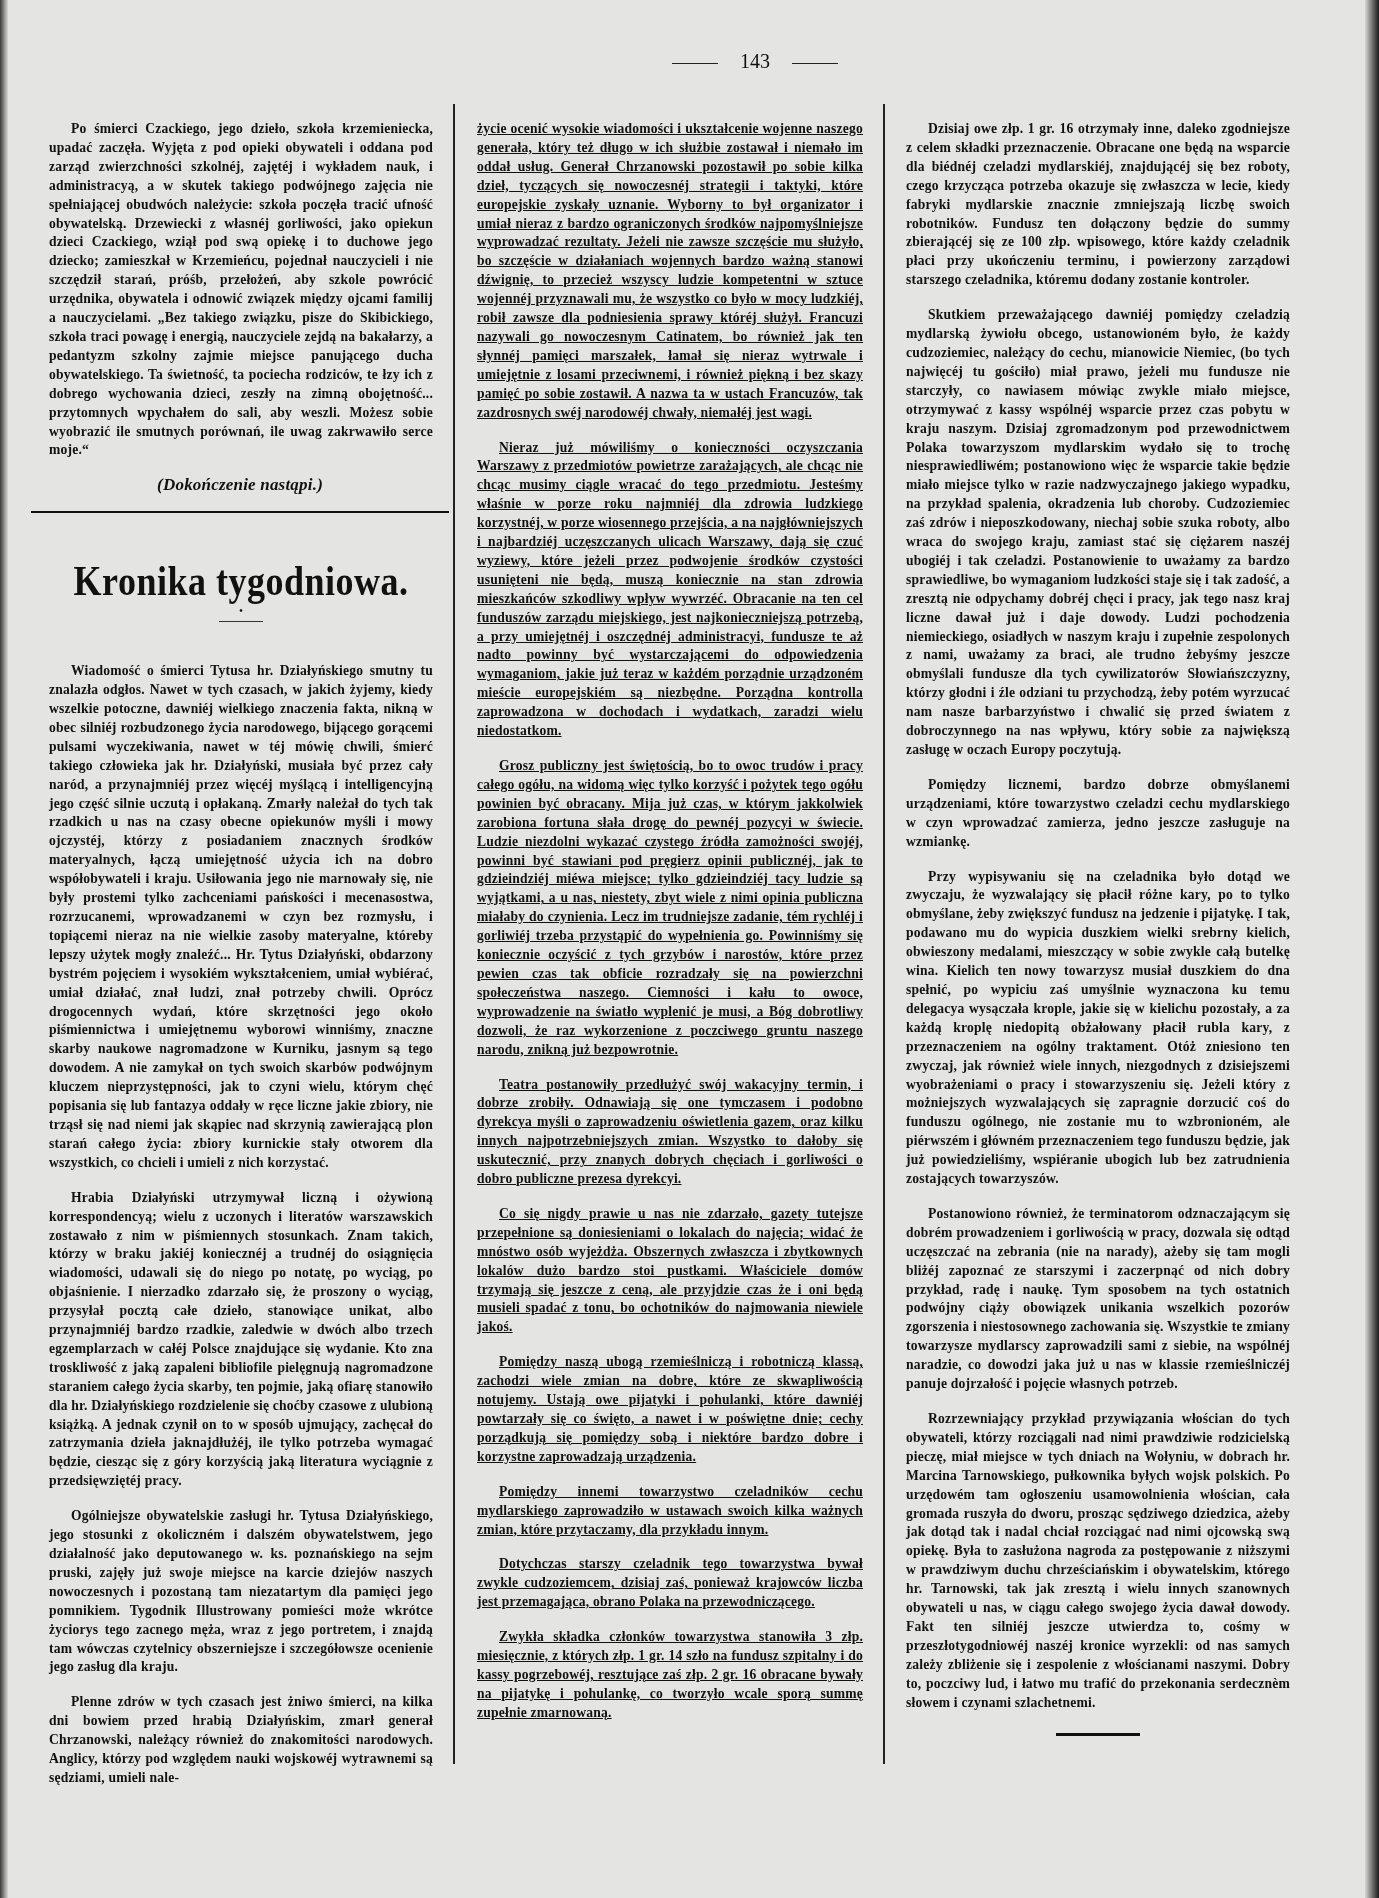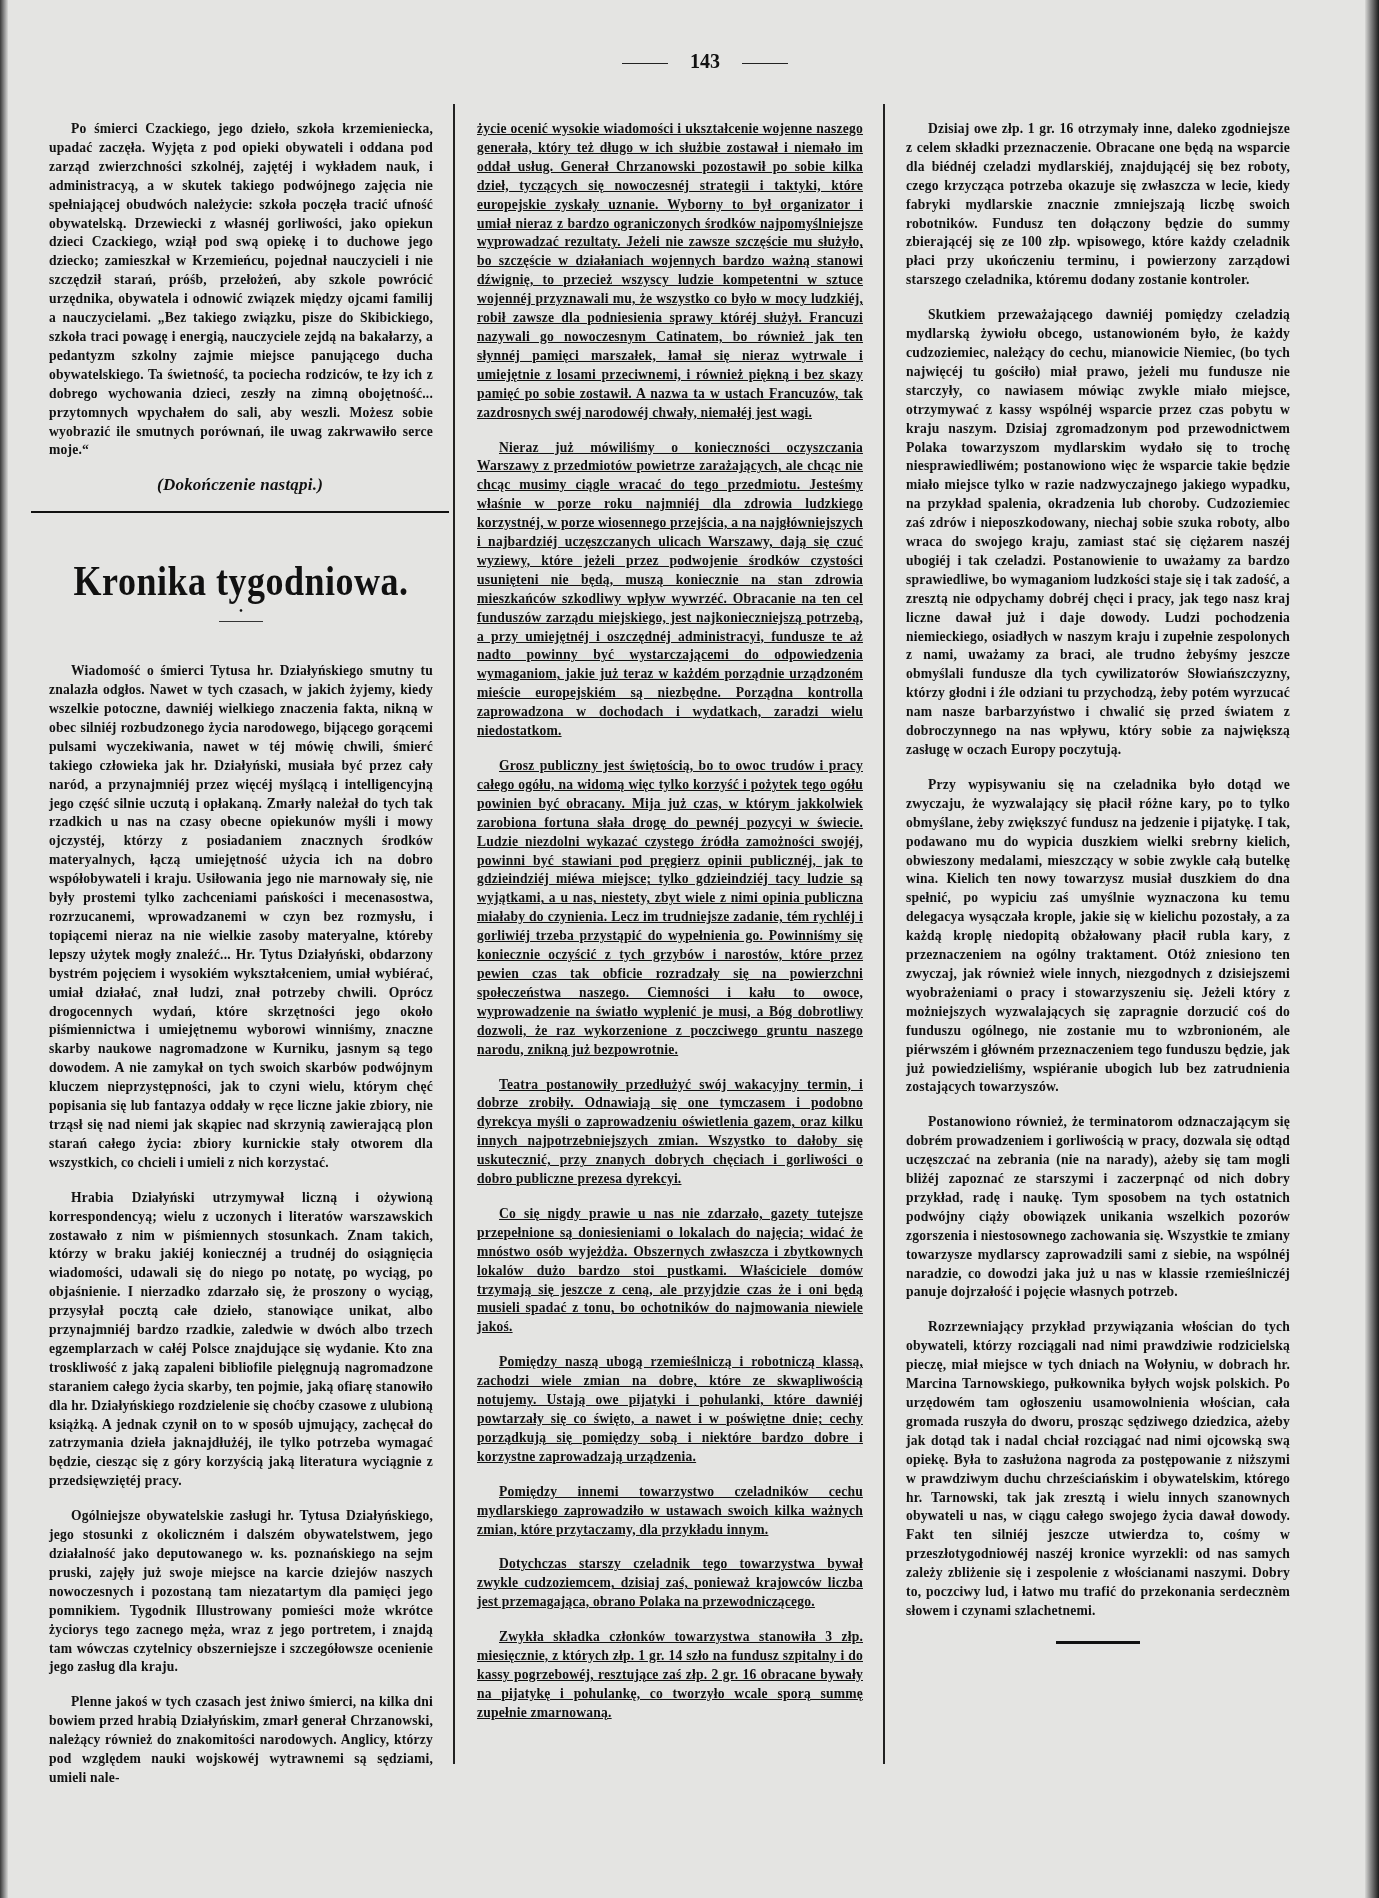--- a/index.html
+++ b/index.html
@@ -13,21 +13,21 @@
   .leftedge {
     position:absolute; left:0; top:0; width:8px; height:1898px;
     background:linear-gradient(to right,#3a3a3a,#9a9a9a 60%,#d8d8d6);
   }
   .rightedge {
     position:absolute; right:0; top:0; width:14px; height:1898px;
     background:linear-gradient(to right,#d8d8d6,#888 40%,#1a1a1a);
   }
   .folio {
     position:absolute; top:50px; left:600px; width:260px;
-    text-align:left; font-size:20px; font-weight:bold;
+    text-align:right; font-size:20px; font-weight:normal;
   }
   .folio .dash { display:inline-block; width:46px; border-top:1.5px solid #222; vertical-align:middle; margin:0 22px; }
   .col {
     position:absolute; top:104px;
     font-size:13.6px; line-height:18.9px;
     text-align:justify; hyphens:manual;
     font-weight:bold; letter-spacing:0.2px;
   }
   .col p { margin:16px; text-indent:22px; }
   .col p + p { margin-top:8px; }
@@ -63,35 +63,36 @@
 <div class="col" id="col1">
   <p>Po śmierci Czackiego, jego dzieło, szkoła krzemieniecka, upadać zaczęła. Wyjęta z pod opieki obywateli i oddana pod zarząd zwierzchności szkolnéj, zajętéj i wykładem nauk, i administracyą, a w skutek takiego podwójnego zajęcia nie spełniającej obudwóch należycie: szkoła poczęła tracić ufność obywatelską. Drzewiecki z własnéj gorliwości, jako opiekun dzieci Czackiego, wziął pod swą opiekę i to duchowe jego dziecko; zamieszkał w Krzemieńcu, pojednał nauczycieli i nie szczędził starań, próśb, przełożeń, aby szkole powrócić urzędnika, obywatela i odnowić związek między ojcami familij a nauczycielami. „Bez takiego związku, pisze do Skibickiego, szkoła traci powagę i energią, nauczyciele zejdą na bakałarzy, a pedantyzm szkolny zajmie miejsce panującego ducha obywatelskiego. Ta świetność, ta pociecha rodziców, te łzy ich z dobrego wychowania dzieci, zeszły na zimną obojętność... przytomnych wpychałem do sali, aby weszli. Możesz sobie wyobrazić ile smutnych porównań, ile uwag zakrwawiło serce moje.“</p>
   <p class="sign">(Dokończenie nastąpi.)</p>
   <div class="hrule"></div>
   <div class="heading">Kronika tygodniowa.</div>
   <div class="headdot">•</div>
   <div class="shortrule"></div>
   <p>Wiadomość o śmierci Tytusa hr. Działyńskiego smutny tu znalazła odgłos. Nawet w tych czasach, w jakich żyjemy, kiedy wszelkie potoczne, dawniéj wielkiego znaczenia fakta, nikną w obec silniéj rozbudzonego życia narodowego, bijącego gorącemi pulsami wyczekiwania, nawet w téj mówię chwili, śmierć takiego człowieka jak hr. Działyński, musiała być przez cały naród, a przynajmniéj przez więcéj myślącą i intelligencyjną jego część silnie uczutą i opłakaną. Zmarły należał do tych tak rzadkich u nas na czasy obecne opiekunów myśli i mowy ojczystéj, którzy z posiadaniem znacznych środków materyalnych, łączą umiejętność użycia ich na dobro współobywateli i kraju. Usiłowania jego nie marnowały się, nie były prostemi tylko zachceniami pańskości i mecenasostwa, rozrzucanemi, wprowadzanemi w czyn bez rozmysłu, i topiącemi nieraz na nie wielkie zasoby materyalne, któreby lepszy użytek mogły znaleźć... Hr. Tytus Działyński, obdarzony bystrém pojęciem i wysokiém wykształceniem, umiał wybiérać, umiał działać, znał ludzi, znał potrzeby chwili. Oprócz drogocennych wydań, które skrzętności jego około piśmiennictwa i umiejętnemu wyborowi winniśmy, znaczne skarby naukowe nagromadzone w Kurniku, jasnym są tego dowodem. A nie zamykał on tych swoich skarbów podwójnym kluczem nieprzystępności, jak to czyni wielu, którym chęć popisania się lub fantazya oddały w ręce liczne jakie zbiory, nie trząsł się nad niemi jak skąpiec nad skrzynią zawierającą plon starań całego życia: zbiory kurnickie stały otworem dla wszystkich, co chcieli i umieli z nich korzystać.</p>
   <p>Hrabia Działyński utrzymywał liczną i ożywioną korrespondencyą; wielu z uczonych i literatów warszawskich zostawało z nim w piśmiennych stosunkach. Znam takich, którzy w braku jakiéj koniecznéj a trudnéj do osiągnięcia wiadomości, udawali się do niego po notatę, po wyciąg, po objaśnienie. I nierzadko zdarzało się, że proszony o wyciąg, przysyłał pocztą całe dzieło, stanowiące unikat, albo przynajmniéj bardzo rzadkie, zaledwie w dwóch albo trzech egzemplarzach w całéj Polsce znajdujące się wydanie. Kto zna troskliwość z jaką zapaleni bibliofile pielęgnują nagromadzone staraniem całego życia skarby, ten pojmie, jaką ofiarę stanowiło dla hr. Działyńskiego rozdzielenie się choćby czasowe z ulubioną książką. A jednak czynił on to w sposób ujmujący, zachęcał do zatrzymania dzieła jaknajdłużéj, ile tylko potrzeba wymagać będzie, ciesząc się z góry korzyścią jaką literatura wyciągnie z przedsięwziętéj pracy.</p>
   <p>Ogólniejsze obywatelskie zasługi hr. Tytusa Działyńskiego, jego stosunki z okoliczném i dalszém obywatelstwem, jego działalność jako deputowanego w. ks. poznańskiego na sejm pruski, zajęły już swoje miejsce na karcie dziejów naszych nowoczesnych i pozostaną tam niezatartym dla pamięci jego pomnikiem. Tygodnik Illustrowany pomieści może wkrótce życiorys tego zacnego męża, wraz z jego portretem, i znajdą tam wówczas czytelnicy obszerniejsze i szczegółowsze ocenienie jego zasług dla kraju.</p>
-  <p class="tight">Plenne jakoś w tych czasach jest żniwo śmierci, na kilka dni bowiem przed hrabią Działyńskim, zmarł generał Chrzanowski, należący również do znakomitości narodowych. Anglicy, którzy pod względem nauki wojskowéj wytrawnemi są sędziami, umieli nale-</p>
+  <p class="tight">Plenne zdrów w tych czasach jest żniwo śmierci, na kilka dni bowiem przed hrabią Działyńskim, zmarł generał Chrzanowski, należący również do znakomitości narodowych. Anglicy, którzy pod względem nauki wojskowéj wytrawnemi są sędziami, umieli nale-</p>
 </div>
 
 <div class="col" id="col2">
   <p style="text-indent:0">życie ocenić wysokie wiadomości i ukształcenie wojenne naszego generała, który też długo w ich służbie zostawał i niemało im oddał usług. Generał Chrzanowski pozostawił po sobie kilka dzieł, tyczących się nowoczesnéj strategii i taktyki, które europejskie zyskały uznanie. Wyborny to był organizator i umiał nieraz z bardzo ograniczonych środków najpomyślniejsze wyprowadzać rezultaty. Jeżeli nie zawsze szczęście mu służyło, bo szczęście w działaniach wojennych bardzo ważną stanowi dźwignię, to przecież wszyscy ludzie kompetentni w sztuce wojennéj przyznawali mu, że wszystko co było w mocy ludzkiéj, robił zawsze dla podniesienia sprawy któréj służył. Francuzi nazywali go nowoczesnym Catinatem, bo również jak ten słynnéj pamięci marszałek, łamał się nieraz wytrwale i umiejętnie z losami przeciwnemi, i również piękną i bez skazy pamięć po sobie zostawił. A nazwa ta w ustach Francuzów, tak zazdrosnych swéj narodowéj chwały, niemałéj jest wagi.</p>
   <p>Nieraz już mówiliśmy o konieczności oczyszczania Warszawy z przedmiotów powietrze zarażających, ale chcąc nie chcąc musimy ciągle wracać do tego przedmiotu. Jesteśmy właśnie w porze roku najmniéj dla zdrowia ludzkiego korzystnéj, w porze wiosennego przejścia, a na najgłówniejszych i najbardziéj uczęszczanych ulicach Warszawy, dają się czuć wyziewy, które jeżeli przez podwojenie środków czystości usunięteni nie będą, muszą koniecznie na stan zdrowia mieszkańców szkodliwy wpływ wywrzéć. Obracanie na ten cel funduszów zarządu miejskiego, jest najkonieczniejszą potrzebą, a przy umiejętnéj i oszczędnéj administracyi, fundusze te aż nadto powinny być wystarczającemi do odpowiedzenia wymaganiom, jakie już teraz w każdém porządnie urządzoném mieście europejskiém są niezbędne. Porządna kontrolla zaprowadzona w dochodach i wydatkach, zaradzi wielu niedostatkom.</p>
   <p class="tight">Grosz publiczny jest świętością, bo to owoc trudów i pracy całego ogółu, na widomą więc tylko korzyść i pożytek tego ogółu powinien być obracany. Mija już czas, w którym jakkolwiek zarobiona fortuna słała drogę do pewnéj pozycyi w świecie. Ludzie niezdolni wykazać czystego źródła zamożności swojéj, powinni być stawiani pod pręgierz opinii publicznéj, jak to gdzieindziéj miéwa miejsce; tylko gdzieindziéj tacy ludzie są wyjątkami, a u nas, niestety, zbyt wiele z nimi opinia publiczna miałaby do czynienia. Lecz im trudniejsze zadanie, tém rychléj i gorliwiéj trzeba przystąpić do wypełnienia go. Powinniśmy się koniecznie oczyścić z tych grzybów i narostów, które przez pewien czas tak obficie rozradzały się na powierzchni społeczeństwa naszego. Ciemności i kału to owoce, wyprowadzenie na światło wyplenić je musi, a Bóg dobrotliwy dozwoli, że raz wykorzenione z poczciwego gruntu naszego narodu, znikną już bezpowrotnie.</p>
   <p>Teatra postanowiły przedłużyć swój wakacyjny termin, i dobrze zrobiły. Odnawiają się one tymczasem i podobno dyrekcya myśli o zaprowadzeniu oświetlenia gazem, oraz kilku innych najpotrzebniejszych zmian. Wszystko to dałoby się uskutecznić, przy znanych dobrych chęciach i gorliwości o dobro publiczne prezesa dyrekcyi.</p>
   <p>Co się nigdy prawie u nas nie zdarzało, gazety tutejsze przepełnione są doniesieniami o lokalach do najęcia; widać że mnóstwo osób wyjeżdża. Obszernych zwłaszcza i zbytkownych lokalów dużo bardzo stoi pustkami. Właściciele domów trzymają się jeszcze z ceną, ale przyjdzie czas że i oni będą musieli spadać z tonu, bo ochotników do najmowania niewiele jakoś.</p>
   <p>Pomiędzy naszą ubogą rzemieślniczą i robotniczą klassą, zachodzi wiele zmian na dobre, które ze skwapliwością notujemy. Ustają owe pijatyki i pohulanki, które dawniéj powtarzały się co święto, a nawet i w poświętne dnie; cechy porządkują się pomiędzy sobą i niektóre bardzo dobre i korzystne zaprowadzają urządzenia.</p>
   <p>Pomiędzy innemi towarzystwo czeladników cechu mydlarskiego zaprowadziło w ustawach swoich kilka ważnych zmian, które przytaczamy, dla przykładu innym.</p>
   <p>Dotychczas starszy czeladnik tego towarzystwa bywał zwykle cudzoziemcem, dzisiaj zaś, ponieważ krajowców liczba jest przemagająca, obrano Polaka na przewodniczącego.</p>
   <p>Zwykła składka członków towarzystwa stanowiła 3 złp. miesięcznie, z których złp. 1 gr. 14 szło na fundusz szpitalny i do kassy pogrzebowéj, resztujące zaś złp. 2 gr. 16 obracane bywały na pijatykę i pohulankę, co tworzyło wcale sporą summę zupełnie zmarnowaną.</p>
 </div>
 
 <div class="col" id="col3">
   <p>Dzisiaj owe złp. 1 gr. 16 otrzymały inne, daleko zgodniejsze z celem składki przeznaczenie. Obracane one będą na wsparcie dla biédnéj czeladzi mydlarskiéj, znajdującéj się bez roboty, czego krzycząca potrzeba okazuje się zwłaszcza w lecie, kiedy fabryki mydlarskie znacznie zmniejszają liczbę swoich robotników. Fundusz ten dołączony będzie do summy zbierającéj się ze 100 złp. wpisowego, które każdy czeladnik płaci przy ukończeniu terminu, i powierzony zarządowi starszego czeladnika, któremu dodany zostanie kontroler.</p>
   <p>Skutkiem przeważającego dawniéj pomiędzy czeladzią mydlarską żywiołu obcego, ustanowioném było, że każdy cudzoziemiec, należący do cechu, mianowicie Niemiec, (bo tych najwięcéj tu gościło) miał prawo, jeżeli mu fundusze nie starczyły, co nawiasem mówiąc zwykle miało miejsce, otrzymywać z kassy wspólnéj wsparcie przez czas pobytu w kraju naszym. Dzisiaj zgromadzonym pod przewodnictwem Polaka towarzyszom mydlarskim wydało się to trochę niesprawiedliwém; postanowiono więc że wsparcie takie będzie miało miejsce tylko w razie nadzwyczajnego jakiego wypadku, na przykład spalenia, okradzenia lub choroby. Cudzoziemiec zaś zdrów i nieposzkodowany, niechaj sobie szuka roboty, albo wraca do swojego kraju, zamiast stać się ciężarem naszéj ubogiéj i tak czeladzi. Postanowienie to uważamy za bardzo sprawiedliwe, bo wymaganiom ludzkości staje się i tak zadość, a zresztą nie odpychamy dobréj chęci i pracy, jak tego nasz kraj liczne dawał już i daje dowody. Ludzi pochodzenia niemieckiego, osiadłych w naszym kraju i zupełnie zespolonych z nami, uważamy za braci, ale trudno żebyśmy jeszcze obmyślali fundusze dla tych cywilizatorów Słowiańszczyzny, którzy głodni i źle odziani tu przychodzą, żeby potém wyrzucać nam nasze barbarzyństwo i chwalić się przed światem z dobroczynnego na nas wpływu, który sobie za największą zasługę w oczach Europy poczytują.</p>
+  <p>Pomiędzy licznemi, bardzo dobrze obmyślanemi urządzeniami, które towarzystwo czeladzi cechu mydlarskiego w czyn wprowadzać zamierza, jedno jeszcze zasługuje na wzmiankę.</p>
   <p>Przy wypisywaniu się na czeladnika było dotąd we zwyczaju, że wyzwalający się płacił różne kary, po to tylko obmyślane, żeby zwiększyć fundusz na jedzenie i pijatykę. I tak, podawano mu do wypicia duszkiem wielki srebrny kielich, obwieszony medalami, mieszczący w sobie zwykle całą butelkę wina. Kielich ten nowy towarzysz musiał duszkiem do dna spełnić, po wypiciu zaś umyślnie wyznaczona ku temu delegacya wysączała krople, jakie się w kielichu pozostały, a za każdą kroplę niedopitą obżałowany płacił rubla kary, z przeznaczeniem na ogólny traktament. Otóż zniesiono ten zwyczaj, jak również wiele innych, niezgodnych z dzisiejszemi wyobrażeniami o pracy i stowarzyszeniu się. Jeżeli który z możniejszych wyzwalających się zapragnie dorzucić coś do funduszu ogólnego, nie zostanie mu to wzbronioném, ale piérwszém i główném przeznaczeniem tego funduszu będzie, jak już powiedzieliśmy, wspiéranie ubogich lub bez zatrudnienia zostających towarzyszów.</p>
   <p class="tight">Postanowiono również, że terminatorom odznaczającym się dobrém prowadzeniem i gorliwością w pracy, dozwala się odtąd uczęszczać na zebrania (nie na narady), ażeby się tam mogli bliżéj zapoznać ze starszymi i zaczerpnąć od nich dobry przykład, radę i naukę. Tym sposobem na tych ostatnich podwójny ciąży obowiązek unikania wszelkich pozorów zgorszenia i niestosownego zachowania się. Wszystkie te zmiany towarzysze mydlarscy zaprowadzili sami z siebie, na wspólnéj naradzie, co dowodzi jaka już u nas w klassie rzemieślniczéj panuje dojrzałość i pojęcie własnych potrzeb.</p>
   <p>Rozrzewniający przykład przywiązania włościan do tych obywateli, którzy rozciągali nad nimi prawdziwie rodzicielską pieczę, miał miejsce w tych dniach na Wołyniu, w dobrach hr. Marcina Tarnowskiego, pułkownika byłych wojsk polskich. Po urzędowém tam ogłoszeniu usamowolnienia włościan, cała gromada ruszyła do dworu, prosząc sędziwego dziedzica, ażeby jak dotąd tak i nadal chciał rozciągać nad nimi ojcowską swą opiekę. Była to zasłużona nagroda za postępowanie z niższymi w prawdziwym duchu chrześciańskim i obywatelskim, którego hr. Tarnowski, tak jak zresztą i wielu innych szanownych obywateli u nas, w ciągu całego swojego życia dawał dowody. Fakt ten silniéj jeszcze utwierdza to, cośmy w przeszłotygodniowéj naszéj kronice wyrzekli: od nas samych zależy zbliżenie się i zespolenie z włościanami naszymi. Dobry to, poczciwy lud, i łatwo mu trafić do przekonania serdecznèm słowem i czynami szlachetnemi.</p>
   <div class="endrule"></div>
 </div>
 
 </body></html>

